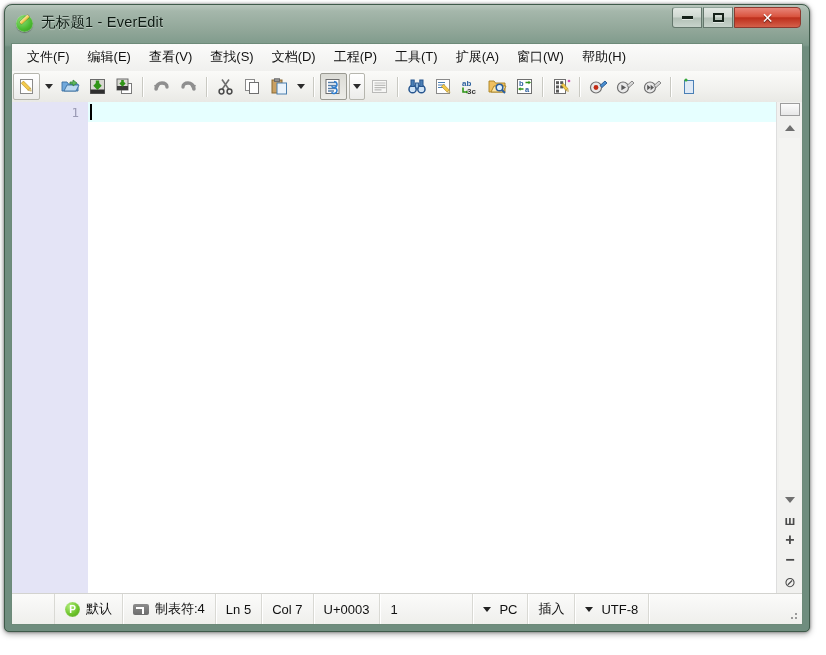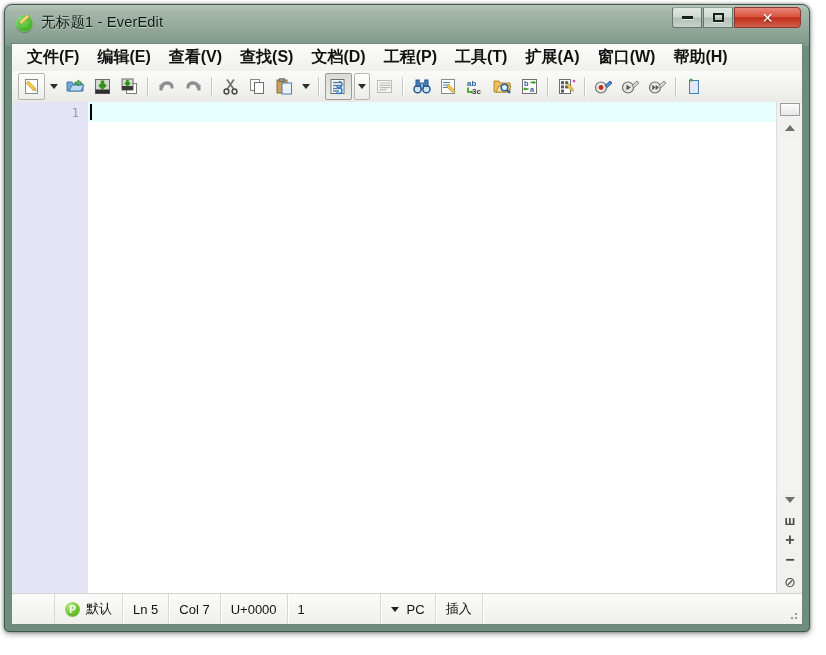--- a/index.html
+++ b/index.html
@@ -110,32 +110,31 @@
 
   
   #menubar {
     position: absolute; left: 0; top: 0; right: 0; height: 27px;
     background: linear-gradient(to bottom, #fbfbfa, #f0f0ee);
     border-bottom: 1px solid #d8d8d4;
     display: flex; align-items: center;
     padding-left: 6px;
   }
   .menu-item {
-    font-size: 16px; color: #111111;
+    font-size: 13px; color: #111111;
     padding: 4px 9px 5px 9px;
-    white-space: nowrap; cursor: default; font-weight: bold;
+    white-space: nowrap; cursor: default;
   }
 
   
   #toolbar {
     position: absolute; left: 0; top: 27px; right: 0; height: 31px;
     background: linear-gradient(to bottom, #fafaf8 0%, #f2f2ef 55%, #e9e9e5 100%);
     border-bottom: 1px solid #cfcfca;
     display: flex; align-items: center;
-    padding-left: 5px;
     overflow: hidden;
   }
   .tb {
     width: 25px; height: 25px;
     margin: 0 1px;
     display: flex; align-items: center; justify-content: center;
     flex: 0 0 auto;
     position: relative;
   }
   .tb.framed {
@@ -536,28 +535,36 @@
           <div class="sb-btn" style="bottom:24px; font-weight:bold; font-size:16px;">−</div>
           <div class="sb-btn" style="bottom:2px; font-size:14px;">⊘</div>
         </div>
       </div>
 
       <div id="statusbar">
         <div class="sb-cell first">
           <div class="profile-dot">P</div>
           <span>默认</span>
         </div>
+        <div class="sb-cell">
+          <div class="tab-ico"></div>
+          <span>制表符:4</span>
+        </div>
         <div class="sb-cell">Ln 5</div>
         <div class="sb-cell">Col 7</div>
-        <div class="sb-cell">U+0000</div>
+        <div class="sb-cell">U+0003</div>
         <div class="sb-cell" style="min-width:72px;">1</div>
         <div class="sb-cell">
           <div class="sb-caret"></div>
           <span>PC</span>
         </div>
         <div class="sb-cell">插入</div>
+        <div class="sb-cell">
+          <div class="sb-caret"></div>
+          <span>UTF-8</span>
+        </div>
         <div class="sb-spacer"></div>
         <div id="resize-grip"></div>
       </div>
 
     </div>
   </div>
 </div>
 
 </body></html>

